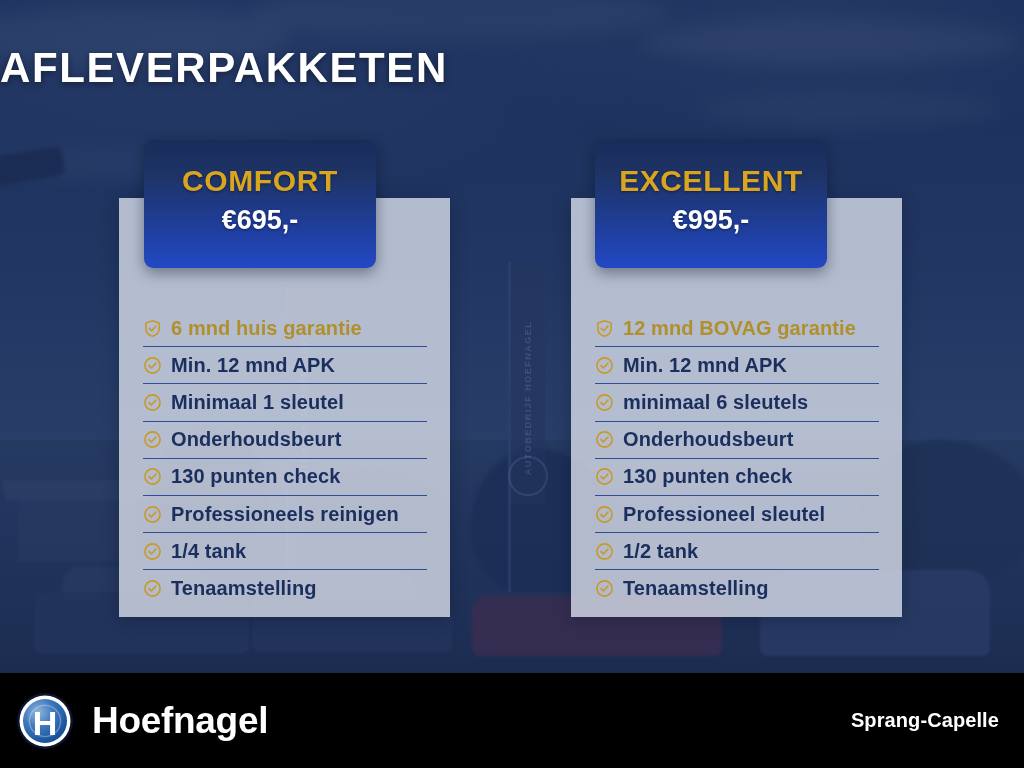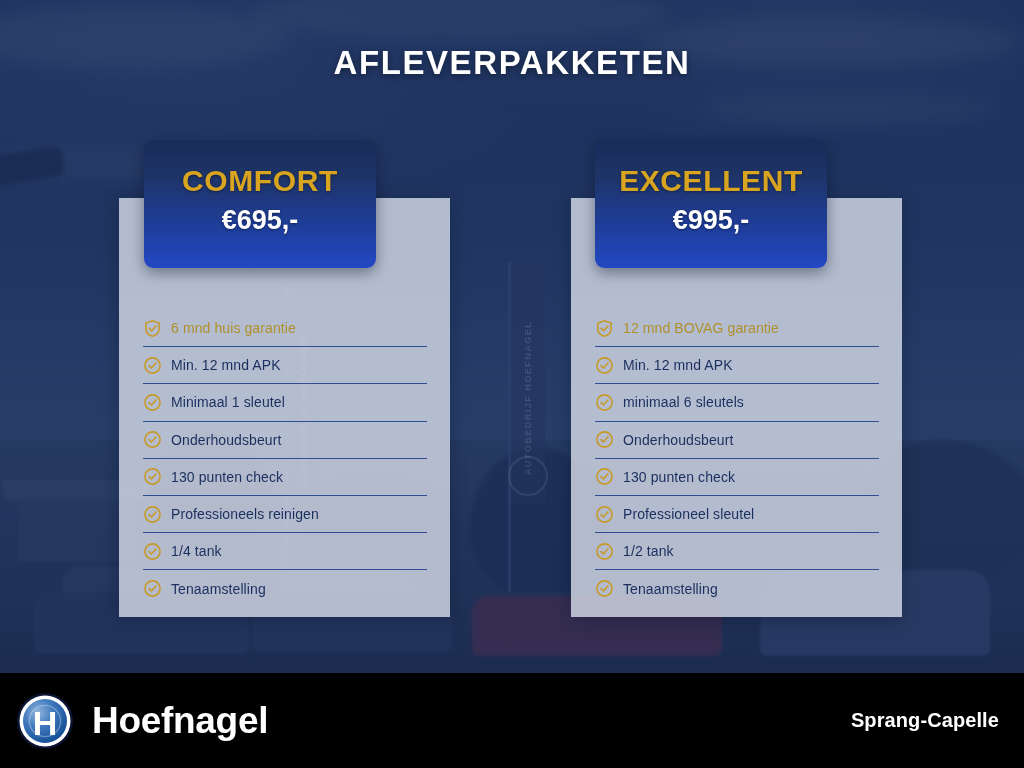--- a/index.html
+++ b/index.html
@@ -126,23 +126,22 @@
     inset: 0;
     background:
       linear-gradient(rgba(27,45,87,0.62) 0%, rgba(27,45,87,0.50) 45%, rgba(24,40,80,0.60) 100%);
   }
 
   
   .page-title {
     position: absolute;
     left: 0; top: 44px;
     width: 1024px;
-    text-align: center;
     color: #ffffff;
-    font-size: 33px;
+    font-size: 42px;
     font-weight: bold;
     letter-spacing: 1.6px;
     text-shadow: 0 2px 6px rgba(0,0,0,0.42);
   }
 
   
   .card {
     position: absolute;
     top: 198px;
     width: 331px;
@@ -199,22 +198,22 @@
 
   .feature-icon {
     width: 19px;
     height: 19px;
     flex: 0 0 19px;
     margin-right: 9px;
     display: block;
   }
   .feature-label {
     color: #1b2f5e;
-    font-size: 14px;
-    font-weight: normal;
+    font-size: 20px;
+    font-weight: bold;
     white-space: nowrap;
     letter-spacing: 0.1px;
     text-align: right;
   }
   .feature-row.highlight .feature-label { color: #b0902c; }
 
   
   .bottom-bar {
     position: absolute;
     left: 0; top: 673px;

